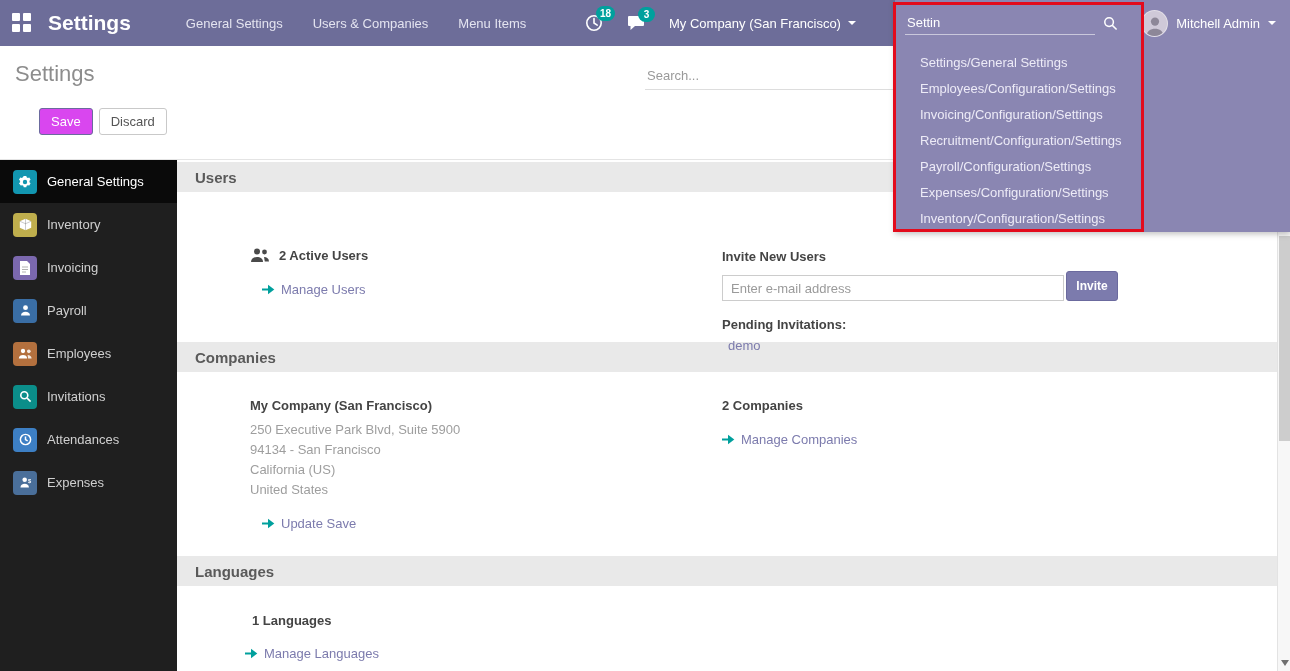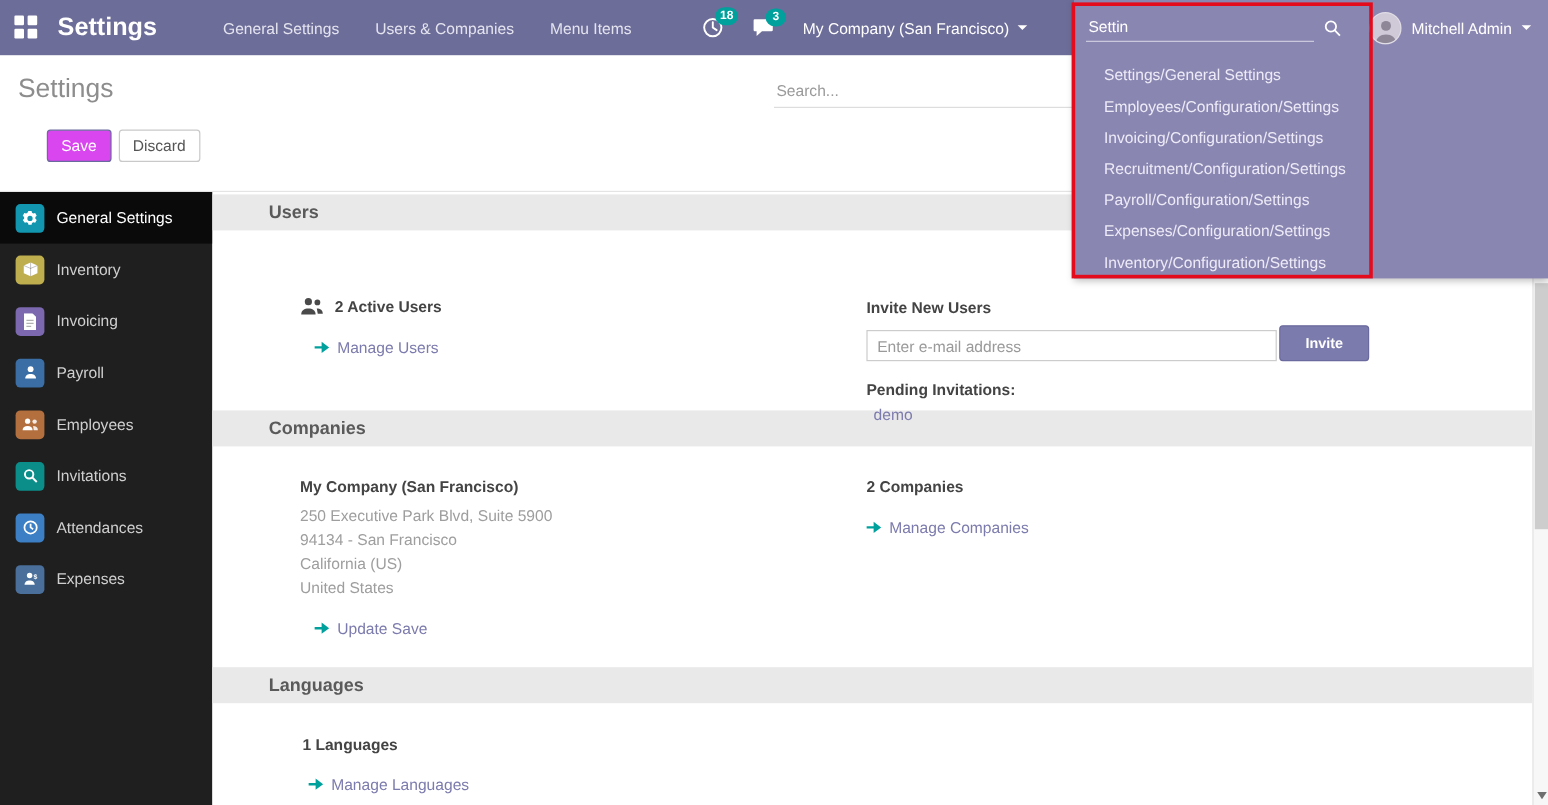--- a/index.html
+++ b/index.html
@@ -48,42 +48,42 @@
   .sidebar { position:absolute; left:0; top:160px; width:177px; height:511px; background:#1f1f1f; }
   .side-item { height:43px; display:flex; align-items:center; gap:10px; padding-left:13px; color:#cfcfcf; font-size:13px; cursor:pointer; }
   .side-item.active { background:#0a0a0a; color:#fff; }
   .tile { width:24px; height:24px; border-radius:4px; display:flex; align-items:center; justify-content:center; flex:none; }
   .t-gear { background:#1296b0; } .t-inv { background:#bfae4d; } .t-invoice { background:#7b68ae; }
   .t-payroll { background:#3a6ea5; } .t-emp { background:#b3703e; } .t-recr { background:#0b8e8a; }
   .t-att { background:#3d7fc4; } .t-exp { background:#4a6f9a; }
 
   
   .content { position:absolute; left:177px; top:160px; width:1100px; height:511px; background:#fff; overflow:hidden; }
-  .section-bar { height:30px; background:#e9e9e9; display:flex; align-items:center; padding-left:47px; font-weight:bold; font-size:15px; color:#5a5a5a; }
+  .section-bar { height:30px; background:#e9e9e9; display:flex; align-items:center; padding-left:18px; font-weight:bold; font-size:15px; color:#5a5a5a; }
   .first-bar { margin-top:2px; }
   .sec-users { position:relative; height:150px; }
   .sec-companies { position:relative; height:184px; }
   .sec-languages { position:relative; height:85px; }
   .bold-dark { font-weight:bold; color:#444; }
   .o-link { color:#7c7bad; display:inline-flex; align-items:center; gap:6px; cursor:pointer; text-decoration:none; }
   .users-count { position:absolute; left:73px; top:55px; display:flex; align-items:center; gap:9px; }
   .manage-users { position:absolute; left:85px; top:90px; }
   .invite-title { position:absolute; left:545px; top:57px; }
   .email-input { position:absolute; left:545px; top:83px; width:342px; height:26px; border:1px solid #ccc; padding:0 8px; font-size:13px; color:#555; }
   .email-input::placeholder { color:#9a9a9a; }
-  .btn-invite { position:absolute; left:889px; top:79px; width:75px; height:30px; background:#7c7bad; border:1px solid #6b6a9e; color:#fff; border-radius:3px; font-size:12px; font-weight:bold; cursor:pointer; }
+  .btn-invite { position:absolute; left:889px; top:79px; width:52px; height:30px; background:#7c7bad; border:1px solid #6b6a9e; color:#fff; border-radius:3px; font-size:12px; font-weight:bold; cursor:pointer; }
   .pending-label { position:absolute; left:545px; top:125px; }
   .pending-link { position:absolute; left:551px; top:146px; color:#7c7bad; cursor:pointer; }
   .company-name { position:absolute; left:73px; top:26px; }
   .company-address { position:absolute; left:73px; top:48px; color:#9e9e9e; line-height:20px; }
   .update-info { position:absolute; left:85px; top:144px; }
   .companies-count { position:absolute; left:545px; top:26px; }
   .manage-companies { position:absolute; left:545px; top:60px; }
   .lang-count { position:absolute; left:75px; top:27px; }
-  .manage-langs { position:absolute; left:80px; top:60px; }
+  .manage-langs { position:absolute; left:68px; top:60px; }
 
   
   .scrollbar { position:absolute; right:0; top:160px; width:13px; height:511px; background:#f7f7f7; border-left:1px solid #e3e3e3; z-index:2; }
   .scroll-thumb { position:absolute; left:1px; top:76px; width:11px; height:205px; background:#cdcdcd; cursor:pointer; }
   .scroll-down { position:absolute; bottom:2px; left:0; width:13px; height:12px; display:flex; align-items:center; justify-content:center; cursor:pointer; }
   .tri-down { width:0; height:0; border-left:4px solid transparent; border-right:4px solid transparent; border-top:6px solid #6f6f6f; }
 </style>
 </head>
 <body>
 

